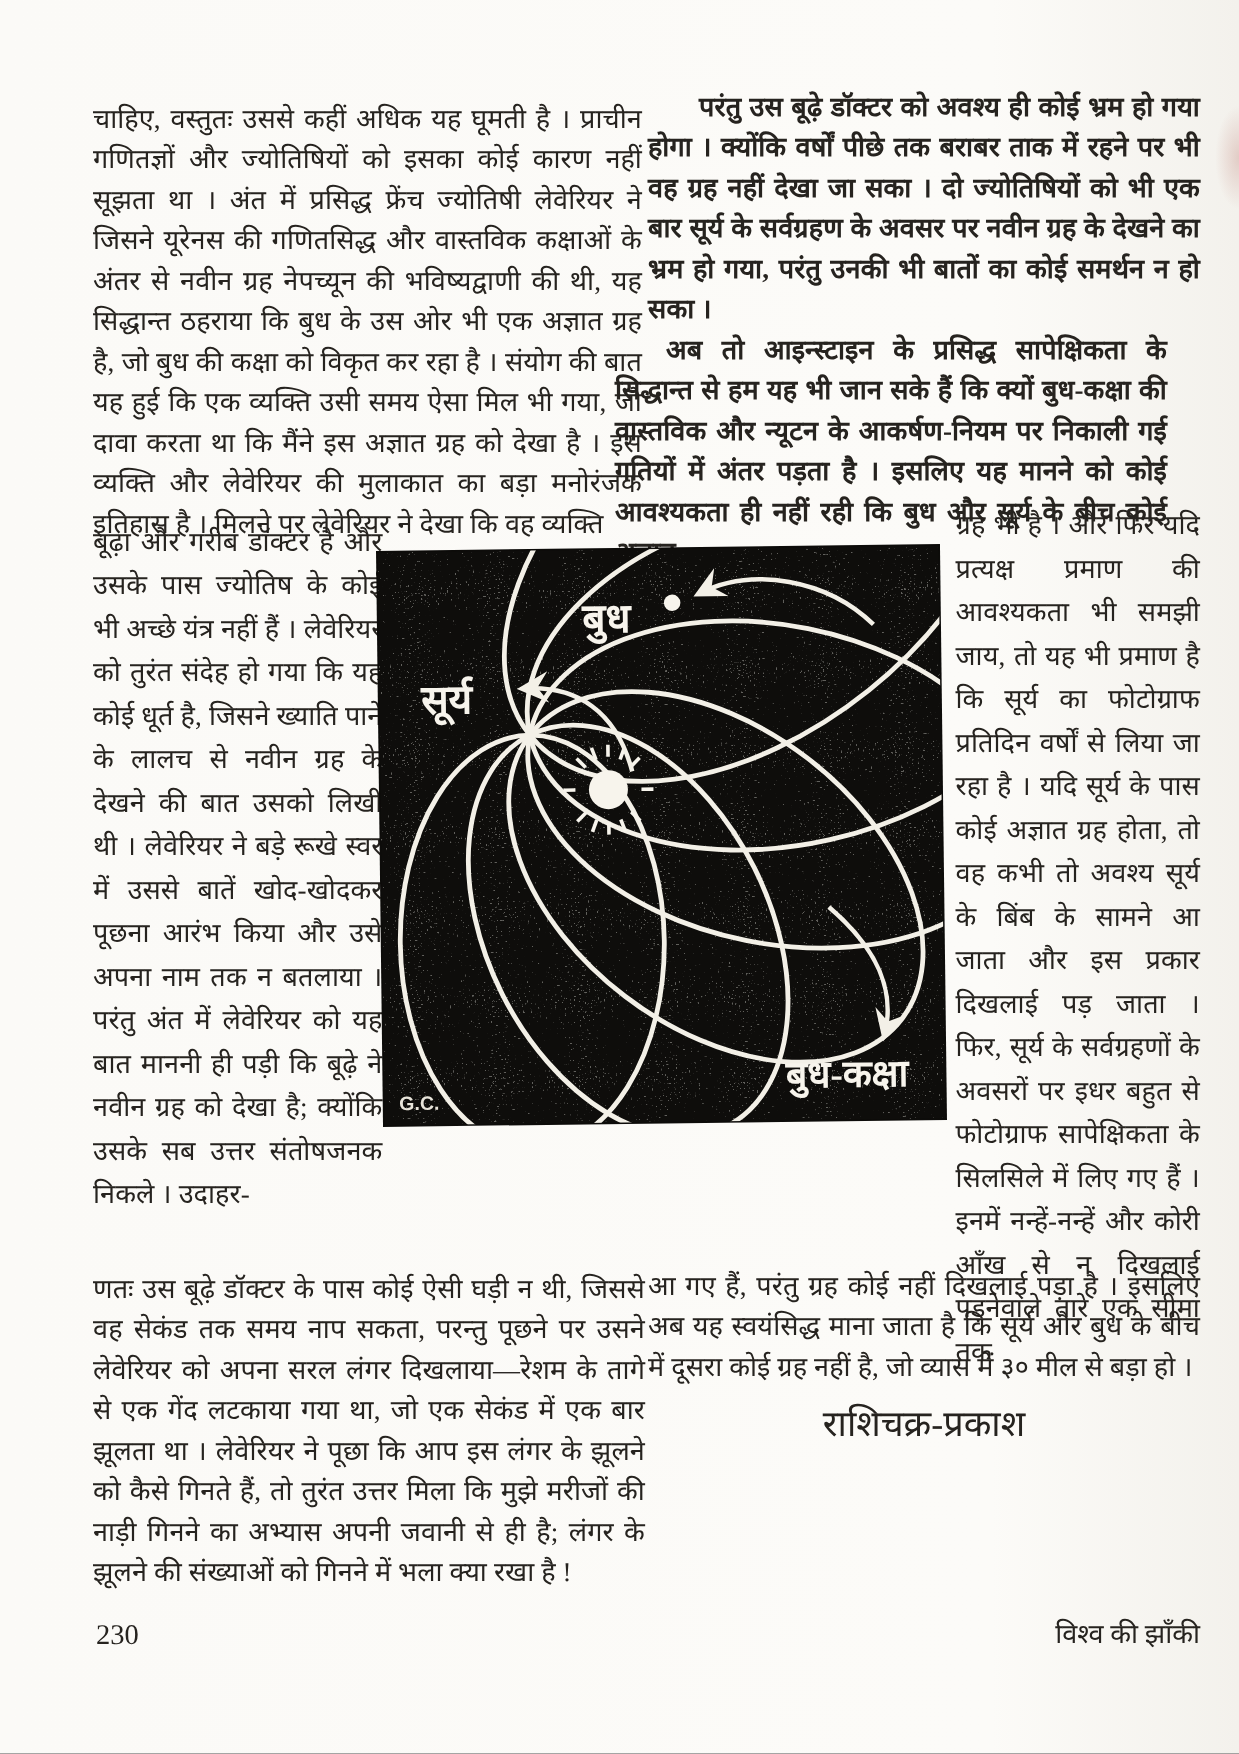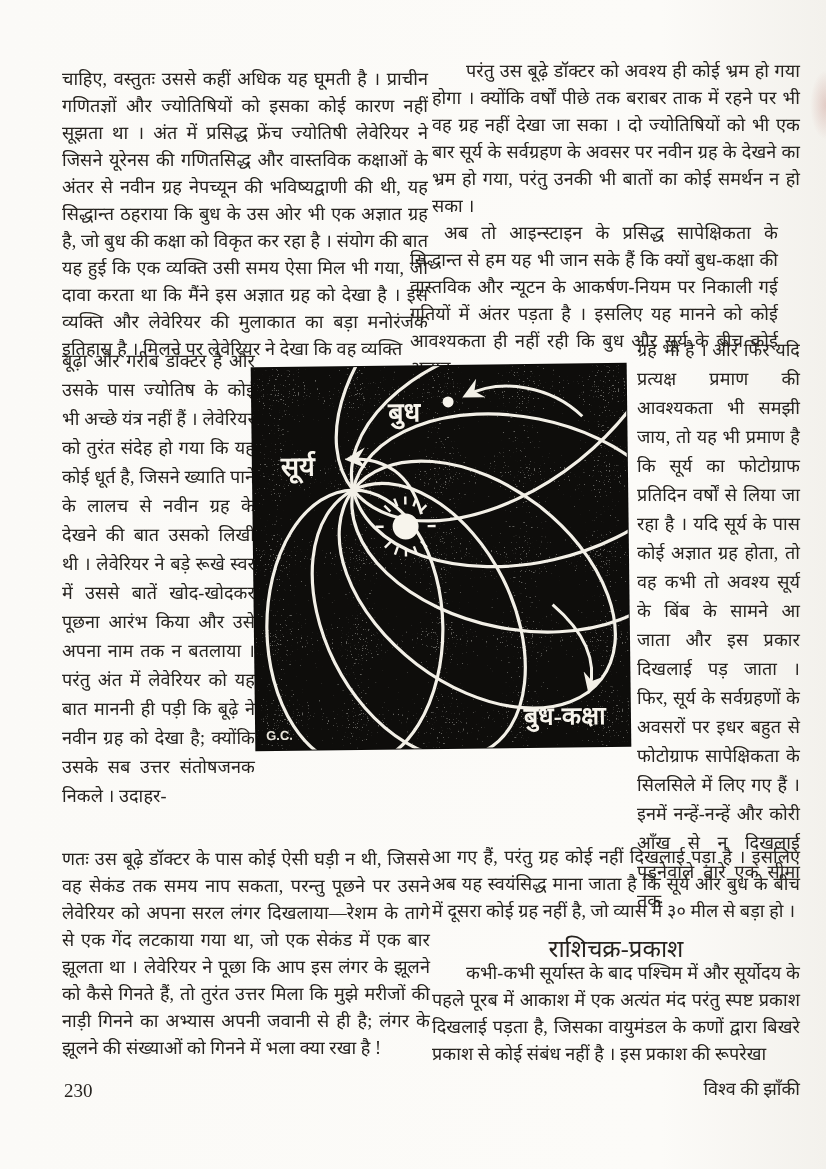--- a/index.html
+++ b/index.html
@@ -9,21 +9,21 @@
     background:linear-gradient(90deg,#fbfaf7 0%, #fcfbf8 80%, #f3f1ec 100%);
     font-family:"Liberation Serif","DejaVu Serif",serif;
     color:#211f1c;
   }
   .txt{
     position:absolute; text-align:justify;
     font-size:18px; line-height:27px; letter-spacing:0.1px;
     color:#26231f;
   }
   .narrow{ line-height:29px; }
-  .indent{ text-indent:34px; }
+  .indent{ text-indent:34px;font-weight:bold; }
   #heading{
     position:absolute; left:432px; top:931px; width:368px;
     text-align:center; font-size:24px; color:#26231f;
   }
   #figure-box{
     position:absolute; left:254px; top:366px; width:374px; height:382px;
     transform:rotate(-0.7deg); box-shadow:0 0 0 1px #0d0c0a;
     background:#0e0d0b; overflow:hidden;
   }
   #figure-box svg{display:block;}
@@ -65,21 +65,20 @@
   <div class="txt indent" style="left:432px; top:58px; width:368px;">परंतु उस बूढ़े डॉक्टर को अवश्य ही कोई भ्रम हो गया होगा । क्योंकि वर्षों पीछे तक बराबर ताक में रहने पर भी वह ग्रह नहीं देखा जा सका । दो ज्योतिषियों को भी एक बार सूर्य के सर्वग्रहण के अवसर पर नवीन ग्रह के देखने का भ्रम हो गया, परंतु उनकी भी बातों का कोई समर्थन न हो सका ।</div>
 
   <div class="txt indent" style="left:410px; top:220px; width:368px;">अब तो आइन्स्टाइन के प्रसिद्ध सापेक्षिकता के सिद्धान्त से हम यह भी जान सके हैं कि क्यों बुध-कक्षा की वास्तविक और न्यूटन के आकर्षण-नियम पर निकाली गई गतियों में अंतर पड़ता है । इसलिए यह मानने को कोई आवश्यकता ही नहीं रही कि बुध और सूर्य के बीच कोई अज्ञात</div>
 
   <div class="txt narrow" style="left:637px; top:336px; width:163px;">ग्रह भी है । और फिर यदि प्रत्यक्ष प्रमाण की आवश्यकता भी समझी जाय, तो यह भी प्रमाण है कि सूर्य का फोटोग्राफ प्रतिदिन वर्षों से लिया जा रहा है । यदि सूर्य के पास कोई अज्ञात ग्रह होता, तो वह कभी तो अवश्य सूर्य के बिंब के सामने आ जाता और इस प्रकार दिखलाई पड़ जाता । फिर, सूर्य के सर्वग्रहणों के अवसरों पर इधर बहुत से फोटोग्राफ सापेक्षिकता के सिलसिले में लिए गए हैं । इनमें नन्हें-नन्हें और कोरी आँख से न दिखलाई पड़नेवाले तारे एक सीमा तक</div>
 
   <div class="txt" style="left:432px; top:844px; width:368px;">आ गए हैं, परंतु ग्रह कोई नहीं दिखलाई पड़ा है । इसलिए अब यह स्वयंसिद्ध माना जाता है कि सूर्य और बुध के बीच में दूसरा कोई ग्रह नहीं है, जो व्यास में ३० मील से बड़ा हो ।</div>
 
   <div id="heading">राशिचक्र-प्रकाश</div>
 
-  <div class="txt indent" style="left:432px; top:960px; width:368px;">कभी-कभी सूर्यास्त के बाद पश्चिम में और सूर्योदय के पहले पूरब में आकाश में एक अत्यंत मंद परंतु स्पष्ट प्रकाश दिखलाई पड़ता है, जिसका वायुमंडल के कणों द्वारा बिखरे प्रकाश से कोई संबंध नहीं है । इस प्रकाश की रूपरेखा</div>
 
   <div id="figure-box">
     <svg width="374" height="382" viewBox="0 0 374 382">
       <defs>
         <marker id="arrow" viewBox="0 0 10 10" refX="8" refY="5" markerWidth="7" markerHeight="7" orient="auto-start-reverse">
           <path d="M0,0 L10,5 L0,10 L3.5,5 z" fill="#f3f0e7"></path>
         </marker>
         <filter id="speckle" x="0" y="0" width="100%" height="100%">
           <feTurbulence type="fractalNoise" baseFrequency="0.8" numOctaves="2" seed="7" result="n"></feTurbulence>
           <feColorMatrix in="n" type="matrix" values="0 0 0 0 1  0 0 0 0 1  0 0 0 0 0.93  0 0 0 14 -9"></feColorMatrix>

